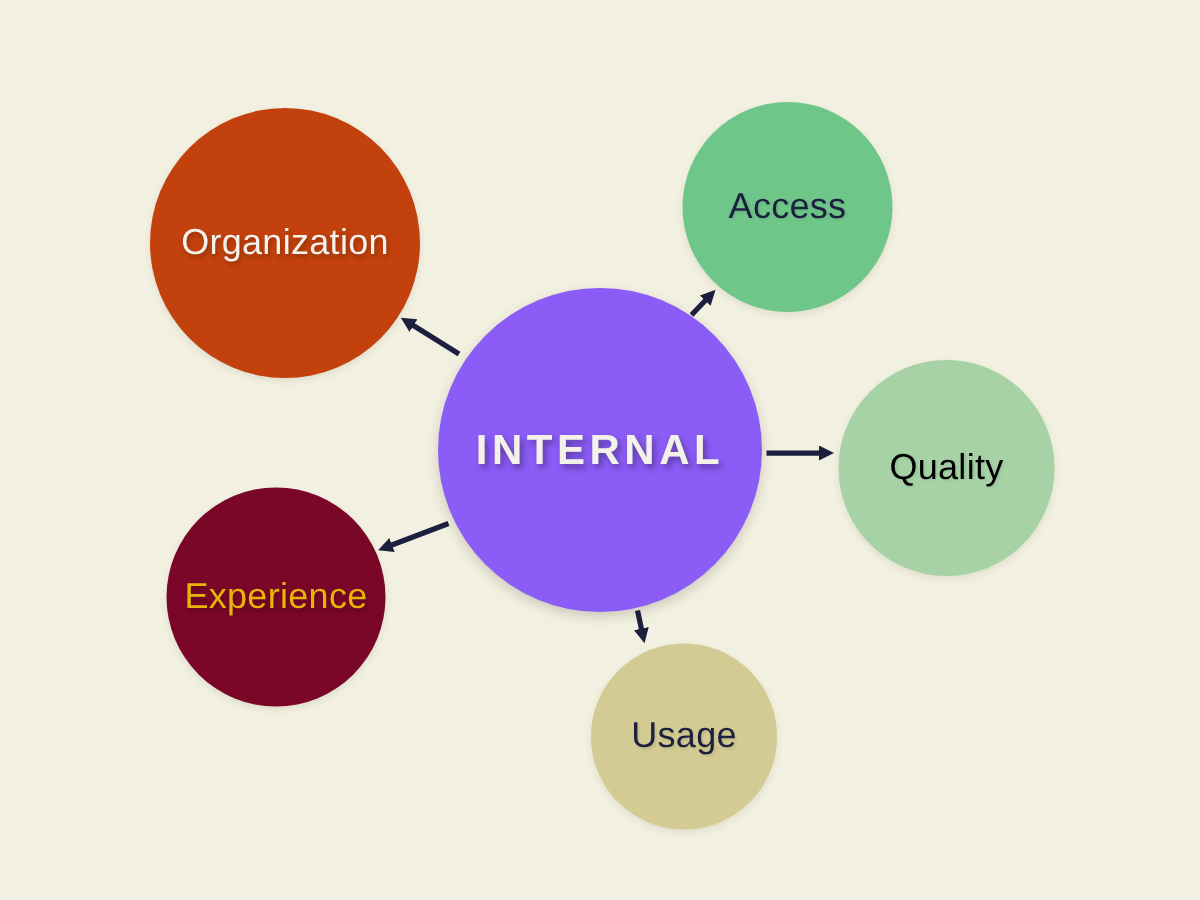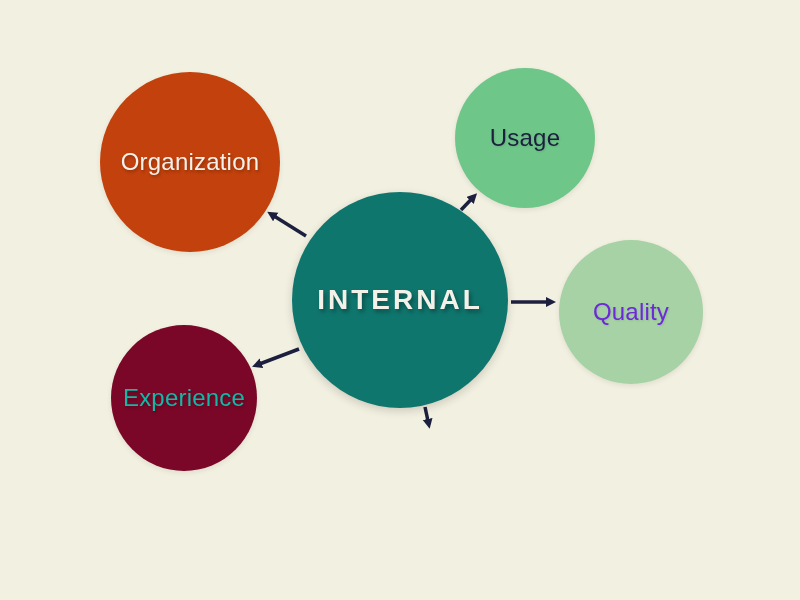--- a/index.html
+++ b/index.html
@@ -70,36 +70,39 @@
         <path d="M0,0 L10,5 L0,10 Z" style="fill: rgb(28, 31, 62);"></path>
       </marker>
     </defs>
     <line class="arrow-line" x1="306" y1="236" x2="274" y2="216" marker-end="url(#arrowhead)" style="stroke: rgb(28, 31, 62);"></line>
     <line class="arrow-line" x1="461" y1="210" x2="471.5" y2="199" marker-end="url(#arrowhead)" style="stroke: rgb(28, 31, 62);"></line>
     <line class="arrow-line" x1="511" y1="302" x2="548" y2="302" marker-end="url(#arrowhead)" style="stroke: rgb(28, 31, 62);"></line>
     <line class="arrow-line" x1="299" y1="349" x2="259.5" y2="364" marker-end="url(#arrowhead)" style="stroke: rgb(28, 31, 62);"></line>
     <line class="arrow-line" x1="425" y1="407" x2="428" y2="421" marker-end="url(#arrowhead)" style="stroke: rgb(28, 31, 62);"></line>
   </svg>
 
-  <div class="node node-center" style="background-color: #0f766e; color: rgb(244, 241, 233);">
+  <div class="node node-center" style="background-color: #8b5cf6; color: rgb(244, 241, 233);">
     <div class="center-label">
       <div>INTERNAL</div>
     </div>
   </div>
 
   <div class="node node-organization" style="background-color: #c2410c; color: rgb(245, 242, 236);">
     <span class="node-label light">Organization</span>
   </div>
 
   <div class="node node-access" style="background-color: rgb(111, 198, 137); color: rgb(28, 31, 62);">
-    <span class="node-label dark">Usage</span>
+    <span class="node-label dark">Access</span>
   </div>
 
-  <div class="node node-quality" style="background-color: rgb(166, 210, 165); color: #6d28d9;">
+  <div class="node node-quality" style="background-color: rgb(166, 210, 165); color: #000000;">
     <span class="node-label dark">Quality</span>
   </div>
 
-  <div class="node node-experience" style="background-color: rgb(122, 7, 40); color: #14b8a6;">
+  <div class="node node-experience" style="background-color: rgb(122, 7, 40); color: #eab308;">
     <span class="node-label light">Experience</span>
   </div>
 
+  <div class="node node-usage" style="background-color: rgb(211, 203, 147); color: rgb(28, 31, 62);">
+    <span class="node-label dark">Usage</span>
+  </div>
 
 </div>
 
 </body></html>

